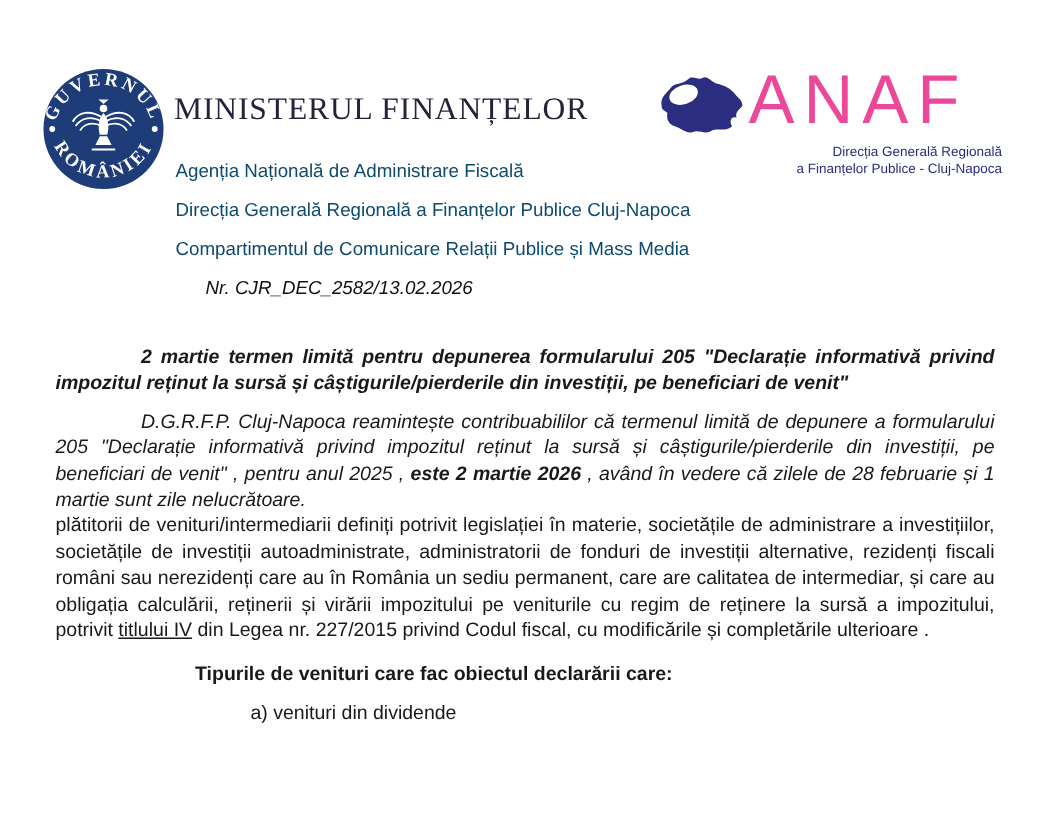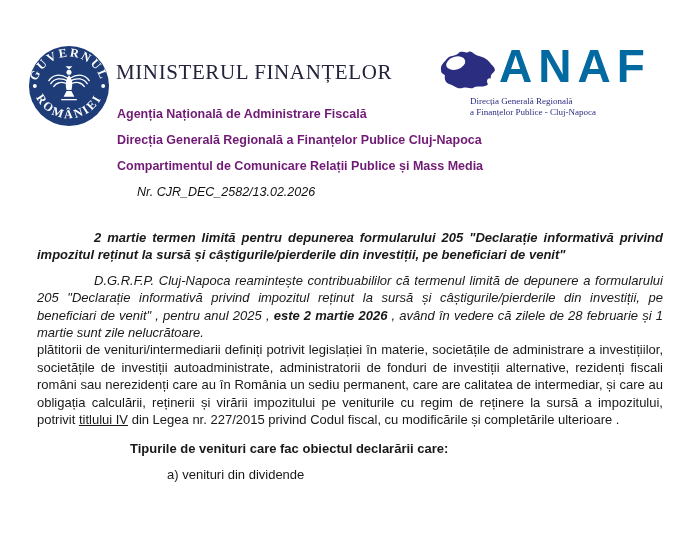--- a/index.html
+++ b/index.html
@@ -14,39 +14,38 @@
   
   .seal{position:absolute;left:28px;top:45px;width:82px;height:82px;}
   .ministry-title{
     position:absolute;left:116px;top:60px;
     font-family:"Liberation Serif", serif;
     font-size:21px;letter-spacing:0.6px;
     color:#23233c;white-space:nowrap;
   }
   .hdr-lines{position:absolute;left:117px;top:101px;width:460px;}
   .hdr-line{
-    font-size:12.5px;font-weight:bold;line-height:26px;
-    color:#701a75;white-space:nowrap;
+    font-size:12.5px;font-weight:normal;line-height:26px;
+    color:#0c4a6e;white-space:nowrap;
   }
   .hdr-docnum{
     font-size:12.5px;font-weight:normal;line-height:26px;
     color:#111;padding-left:20px;white-space:nowrap;font-style:italic;
   }
   .anaf{position:absolute;left:437px;top:44px;width:245px;height:78px;}
   .anaf-map{position:absolute;left:0;top:3px;width:61px;height:47px;}
   .anaf-word{
     position:absolute;left:62px;top:-4px;
-    font-size:46px;font-weight:bold;letter-spacing:6px;
-    line-height:52px;color:#0369a1;white-space:nowrap;
+    font-size:46px;font-weight:normal;letter-spacing:6px;
+    line-height:52px;color:#ec4899;white-space:nowrap;
   }
   .anaf-sub{
-    position:absolute;left:33px;top:52px;width:210px;
-    text-align:left;font-size:9px;line-height:10.5px;
+    position:absolute;left:21px;top:52px;width:210px;
+    text-align:right;font-size:9px;line-height:10.5px;
     color:#2b2d80;
-    font-family:Liberation Serif, serif;
   }
   
   .doc-body{
     position:absolute;left:37px;top:229px;width:626px;
     font-size:13px;line-height:17.4px;text-align:justify;
   }
   .doc-body p{margin:0;}
   .p-title{font-weight:bold;text-indent:57px;margin-bottom:8px !important;font-style:italic;}
   .p-indent{text-indent:57px;font-style:italic;}
   .p-indent2{text-indent:93px;}

